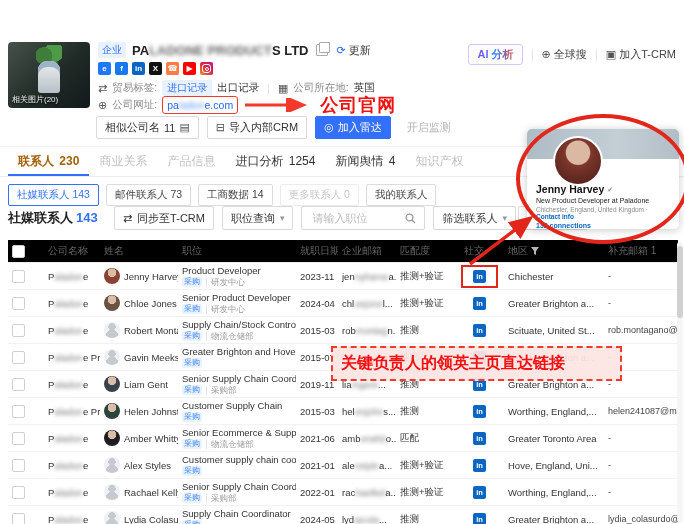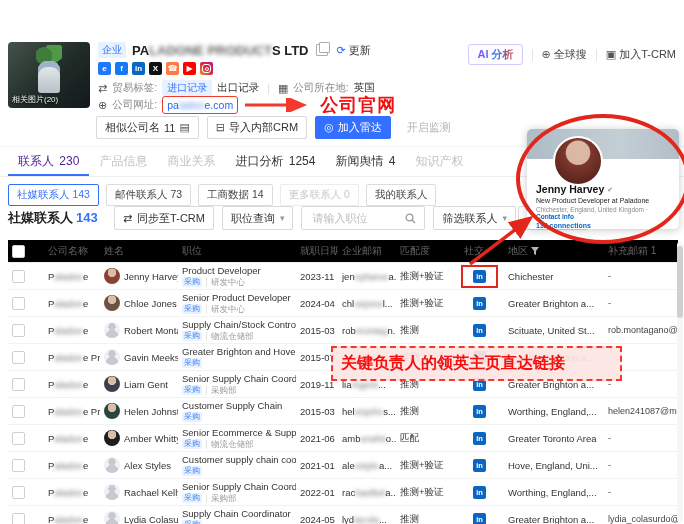--- a/index.html
+++ b/index.html
@@ -50,21 +50,21 @@
           background-image:none;}
   .ai-btn span{background:linear-gradient(90deg,#8a4dff,#2f7cff,#e0483a);-webkit-background-clip:text;background-clip:text;color:transparent;}
   .ha-div{width:1px;height:12px;background:#e5e5e5;}
   .ha-item{display:flex;align-items:center;gap:3px;}
   .ha-ic{color:#555;font-size:11px;}
   
   .tabs-row{position:absolute;left:0;top:146px;width:684px;height:31px;border-bottom:1px solid #ececec;border-top:1px solid #f5f5f5;
             display:flex;box-sizing:border-box;padding:0 8px;}
   .tab{padding:0 10px;line-height:29px;font-size:12px;color:#333;white-space:nowrap;}
   .tab .cnt{margin-left:2px;}
-  .tab.active{color:#4c1d95;font-weight:normal;border-bottom:2px solid #3370ff;}
+  .tab.active{color:#a16207;font-weight:bold;border-bottom:2px solid #3370ff;}
   .tab.disabled{color:#c2c2c2;}
   
   .subtabs-row{position:absolute;left:8px;top:184px;display:flex;gap:7px;}
   .subtab{height:20px;line-height:18px;padding:0 8px;border:1px solid #dcdcdc;border-radius:2px;font-size:10.5px;color:#444;background:#fff;white-space:nowrap;}
   .subtab.active{color:#3370ff;border-color:#3370ff;}
   .subtab.disabled{color:#c8c8c8;border-color:#ececec;}
   
   .section-row{position:absolute;left:8px;top:206px;width:668px;display:flex;align-items:center;}
   .section-title{font-size:13px;font-weight:bold;color:#222;white-space:nowrap;}
   .section-title .cnt{color:#3370ff;margin-left:3px;}
@@ -216,22 +216,22 @@
       </div>
     <div class="ha-div"></div>
     <div class="ha-item">
         <span class="ha-ic">▣</span>
         <span>加入T-CRM</span>
       </div>
   </div>
 
   <div class="tabs-row">
       <div class="tab active"><span>联系人</span> <span class="cnt">230</span></div>
+      <div class="tab disabled"><span>商业关系</span></div>
       <div class="tab disabled"><span>产品信息</span></div>
-      <div class="tab disabled"><span>商业关系</span></div>
       <div class="tab normal"><span>进口分析</span> <span class="cnt">1254</span></div>
       <div class="tab normal"><span>新闻舆情</span> <span class="cnt">4</span></div>
       <div class="tab disabled"><span>知识产权</span></div>
     </div>
 
   <div class="subtabs-row">
       <div class="subtab active"><span>社媒联系人</span> <span class="cnt">143</span></div>
       <div class="subtab normal"><span>邮件联系人</span> <span class="cnt">73</span></div>
       <div class="subtab normal"><span>工商数据</span> <span class="cnt">14</span></div>
       <div class="subtab disabled"><span>更多联系人</span> <span class="cnt">0</span></div>

